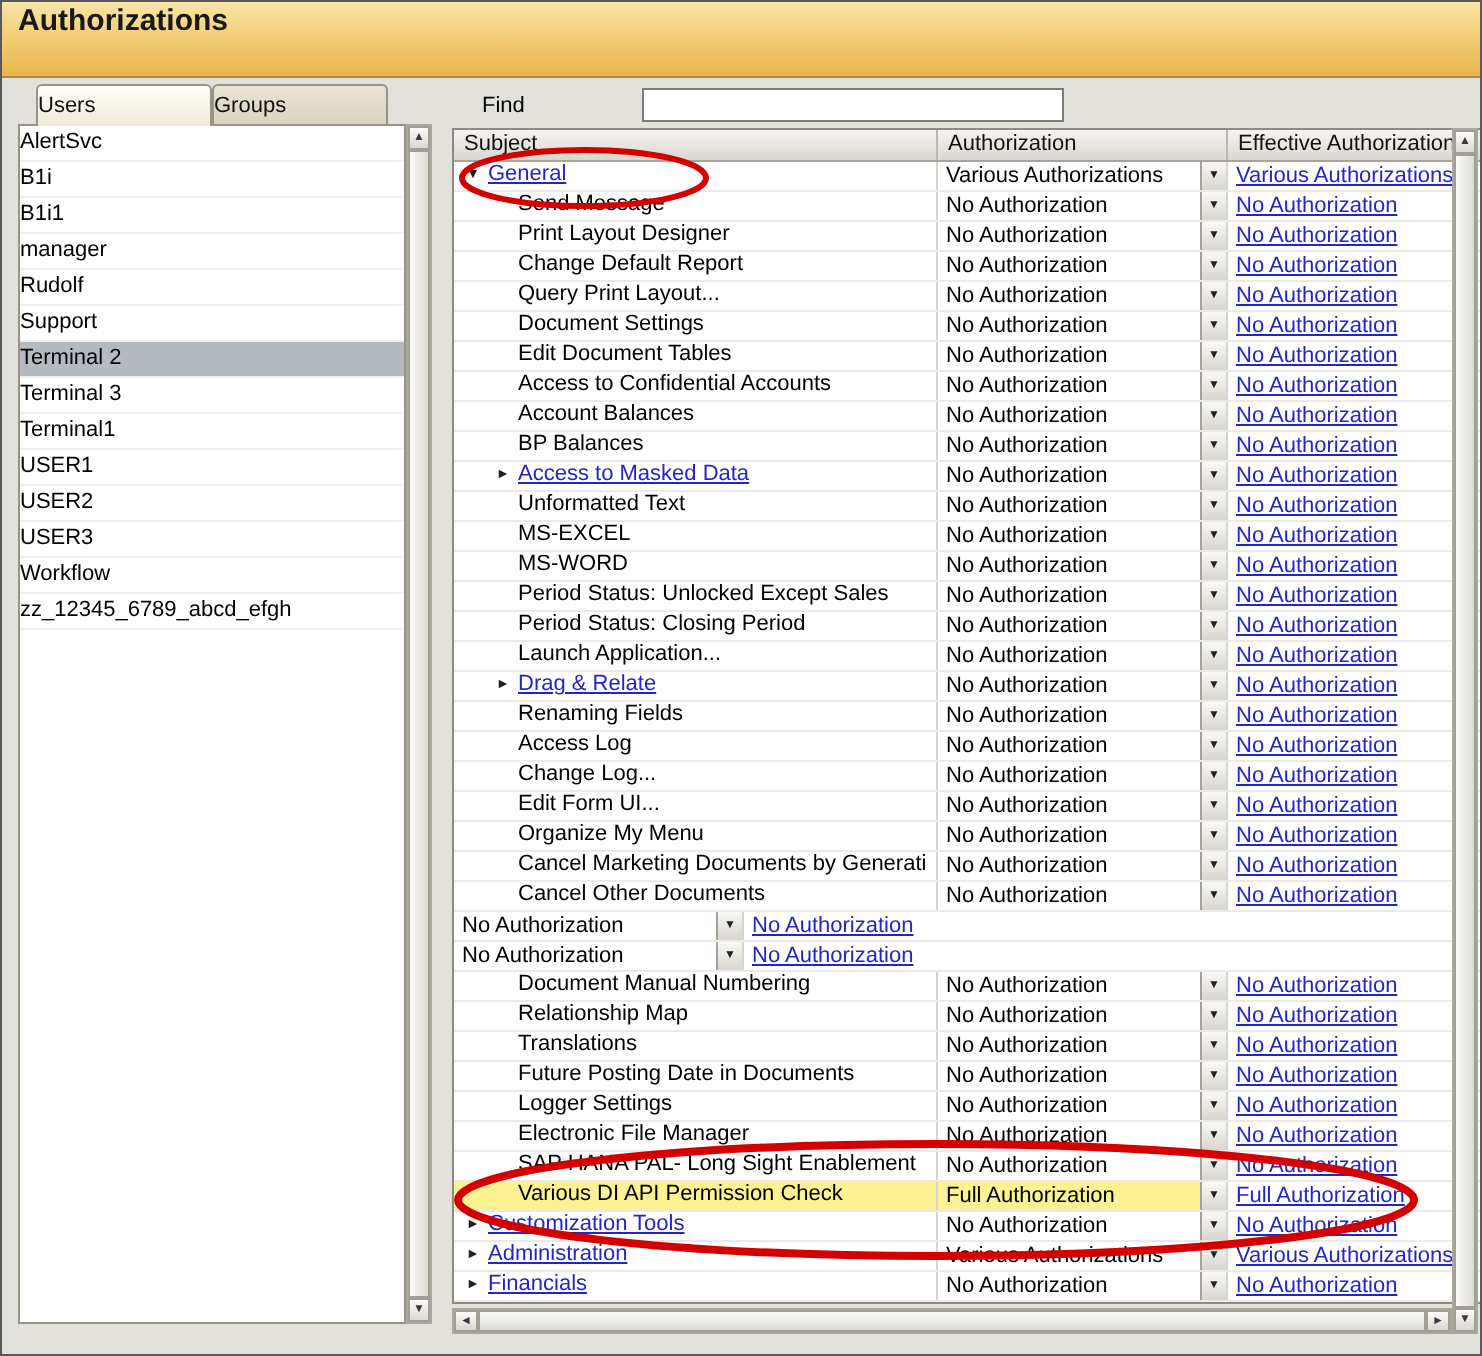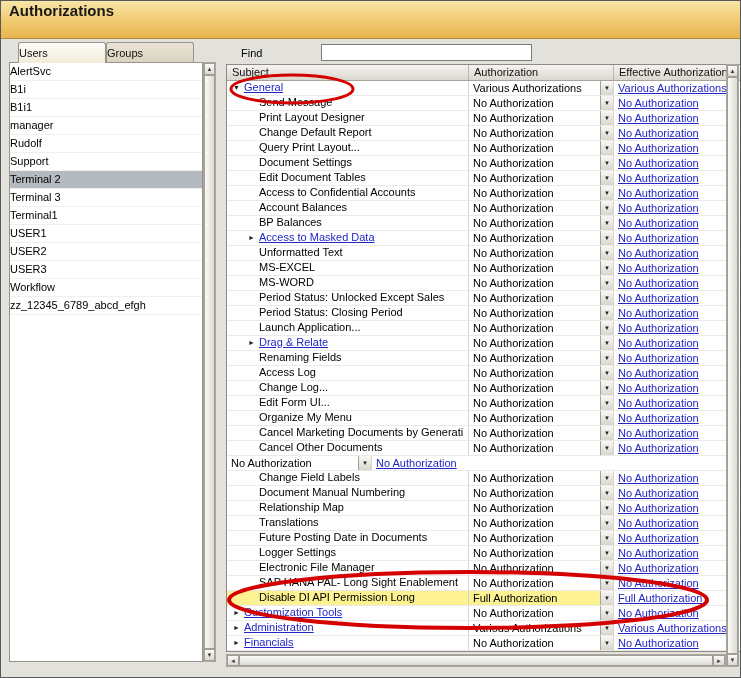--- a/index.html
+++ b/index.html
@@ -395,23 +395,20 @@
         <div class="trow">
           <div class="cell c-auth">
             <span class="txt">No Authorization</span>
             <span class="dd-btn">▼</span>
           </div>
           <div class="cell c-eff">
             <span class="lnk">No Authorization</span>
           </div>
         </div>
         <div class="trow">
-          <div class="cell c-subj p1">
-            <span>Change Field Labels</span>
-          </div>
           <div class="cell c-auth">
             <span class="txt">No Authorization</span>
             <span class="dd-btn">▼</span>
           </div>
           <div class="cell c-eff">
             <span class="lnk">No Authorization</span>
           </div>
         </div>
         <div class="trow">
           <div class="cell c-subj p1">
@@ -492,21 +489,21 @@
           <div class="cell c-auth">
             <span class="txt">No Authorization</span>
             <span class="dd-btn">▼</span>
           </div>
           <div class="cell c-eff">
             <span class="lnk">No Authorization</span>
           </div>
         </div>
         <div class="trow hl">
           <div class="cell c-subj p1">
-            <span>Disable DI API Permission Long</span>
+            <span>Various DI API Permission Check</span>
           </div>
           <div class="cell c-auth">
             <span class="txt">Full Authorization</span>
             <span class="dd-btn">▼</span>
           </div>
           <div class="cell c-eff">
             <span class="lnk">Full Authorization</span>
           </div>
         </div>
         <div class="trow">

